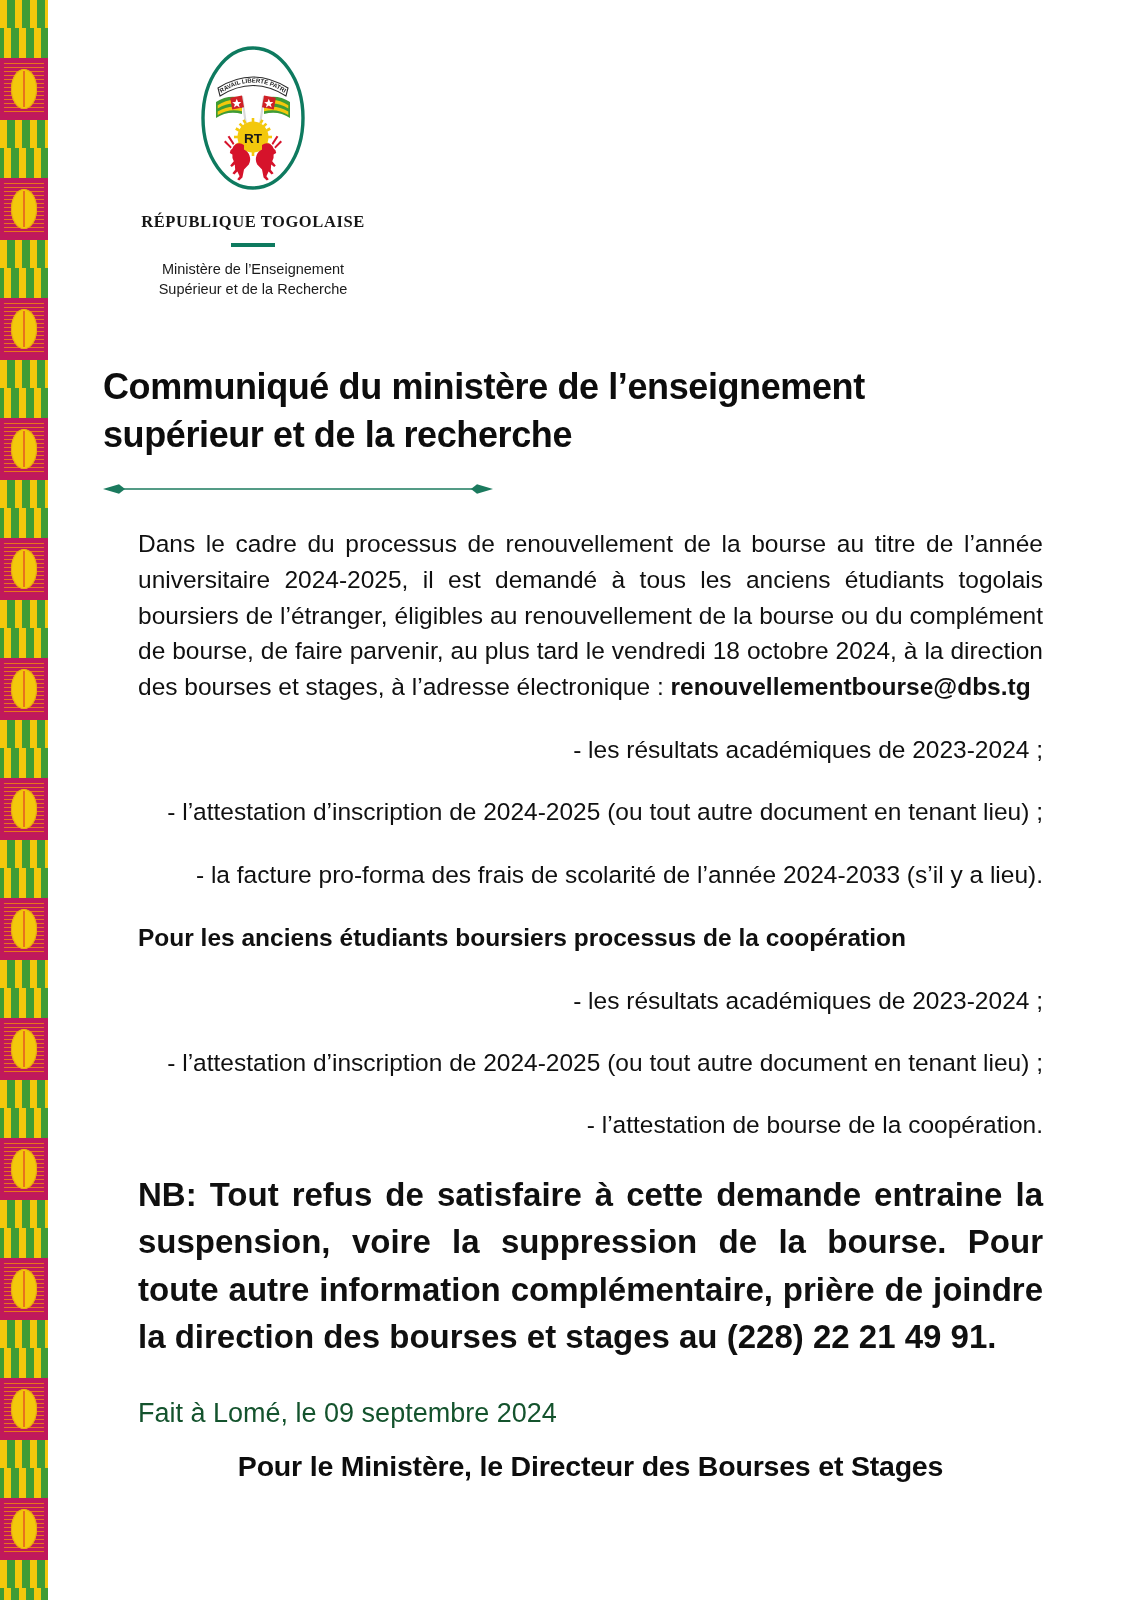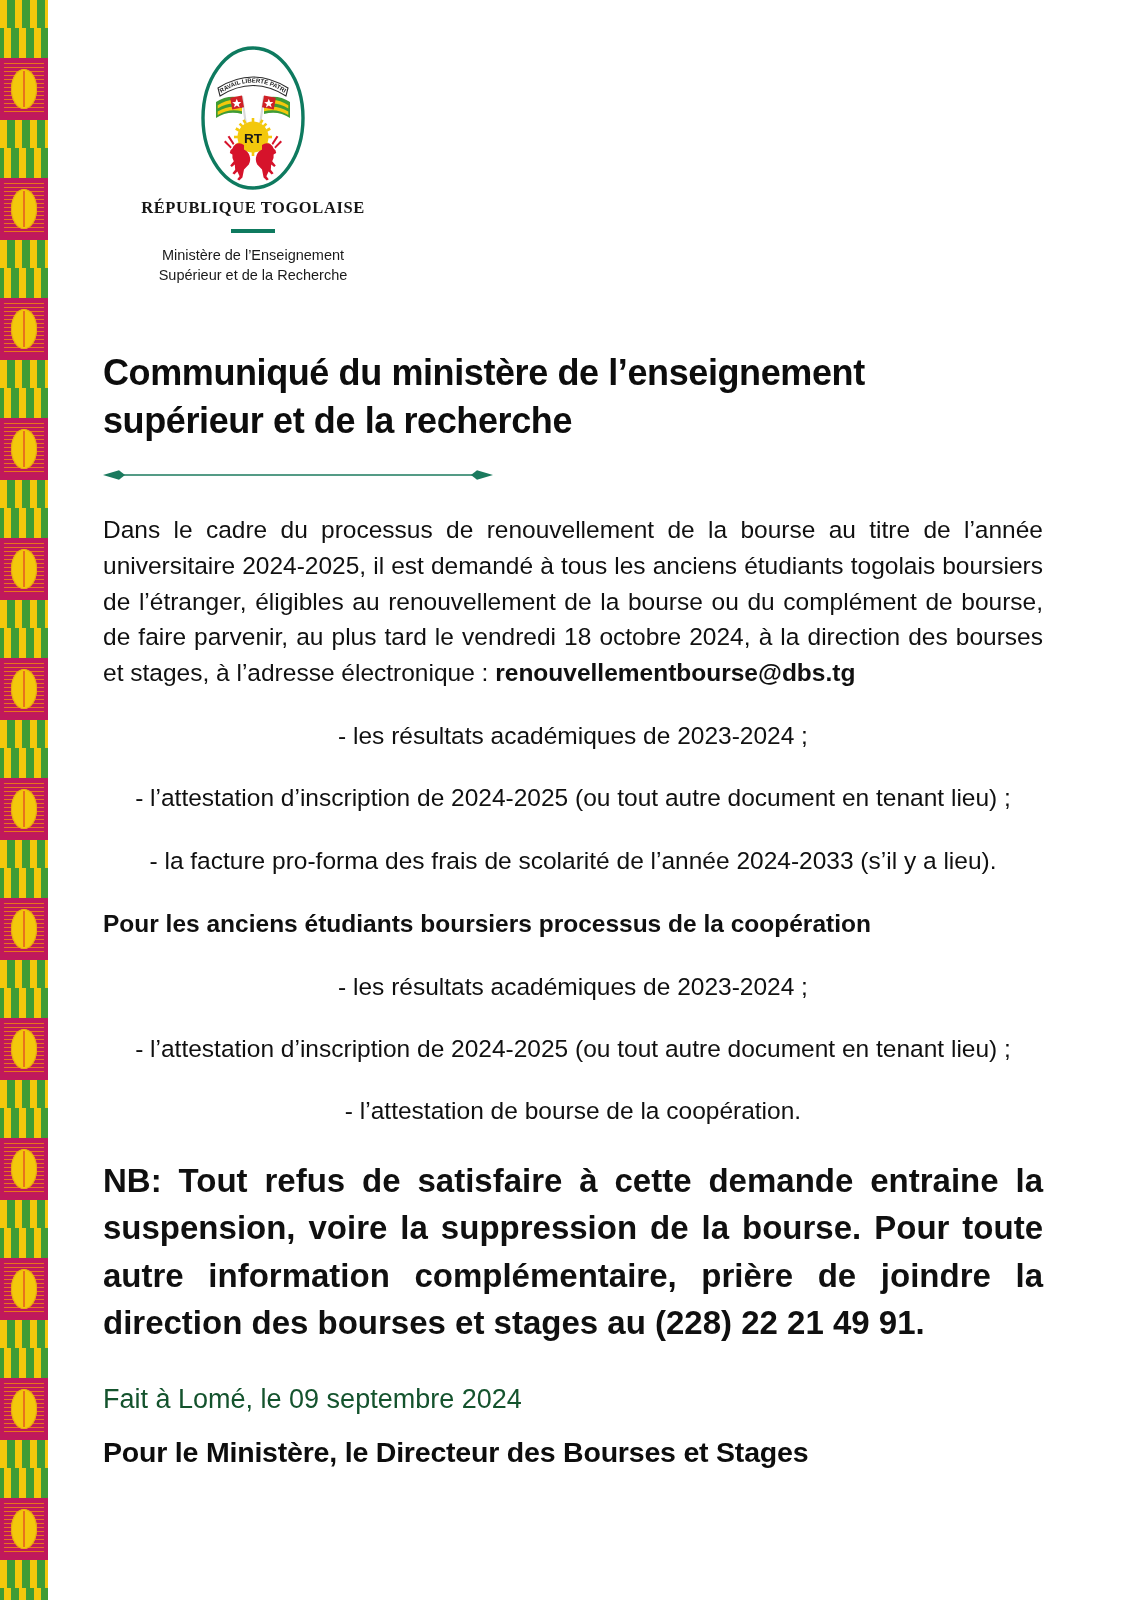--- a/index.html
+++ b/index.html
@@ -119,21 +119,21 @@
     height: 148px;
     margin: 0 auto;
     display: block;
   }
   .republic-name {
     font-family: "Liberation Serif", serif;
     font-weight: bold;
     font-size: 16.5px;
     letter-spacing: 0.6px;
     color: #161616;
-    margin-top: 6px;
+    margin-top: 20px;
     white-space: nowrap;
   }
   .green-rule {
     width: 44px;
     height: 4px;
     background: #0e7a5f;
     margin: 11px auto 10px auto;
   }
   .ministry-name {
     font-size: 14.5px;
@@ -154,21 +154,21 @@
   }
   .title-divider {
     position: relative;
     margin-top: 20px;
     width: 390px;
     height: 14px;
   }
   .title-divider svg { display: block; }
 
   
-  .body-block { margin-top: 30px; }
+  .body-block { margin-top: 30px; margin-left: 35px; }
 
   p.para {
     margin: 0 0 28px 0;
     font-size: 24.5px;
     line-height: 1.46;
     color: #101010;
     text-align: justify;
     text-justify: inter-word;
   }
   .inline-bold { font-weight: bold; }
@@ -179,21 +179,21 @@
     line-height: 1.46;
     font-weight: bold;
     color: #101010;
   }
 
   p.list-item {
     margin: 0 0 28px 0;
     font-size: 24.5px;
     line-height: 1.40;
     color: #101010;
-    text-align: center;
+    text-align: right;
   }
 
   p.nb {
     margin: 0 0 34px 0;
     font-size: 33px;
     line-height: 1.44;
     font-weight: bold;
     color: #101010;
     text-align: justify;
     text-justify: inter-word;
@@ -205,20 +205,21 @@
     line-height: 1.35;
     color: #14532d;
   }
   p.signoff-title {
     margin: 0;
     font-size: 28.5px;
     line-height: 1.35;
     font-weight: bold;
     letter-spacing: -0.2px;
     color: #0d0d0d;
+    text-align: center;
   }
 </style>
 </head>
 <body>
 
 <div class="page">
 
   <div class="kente-border">
     <div class="kente-block kente-green"></div>
     <div class="kente-block kente-red">

